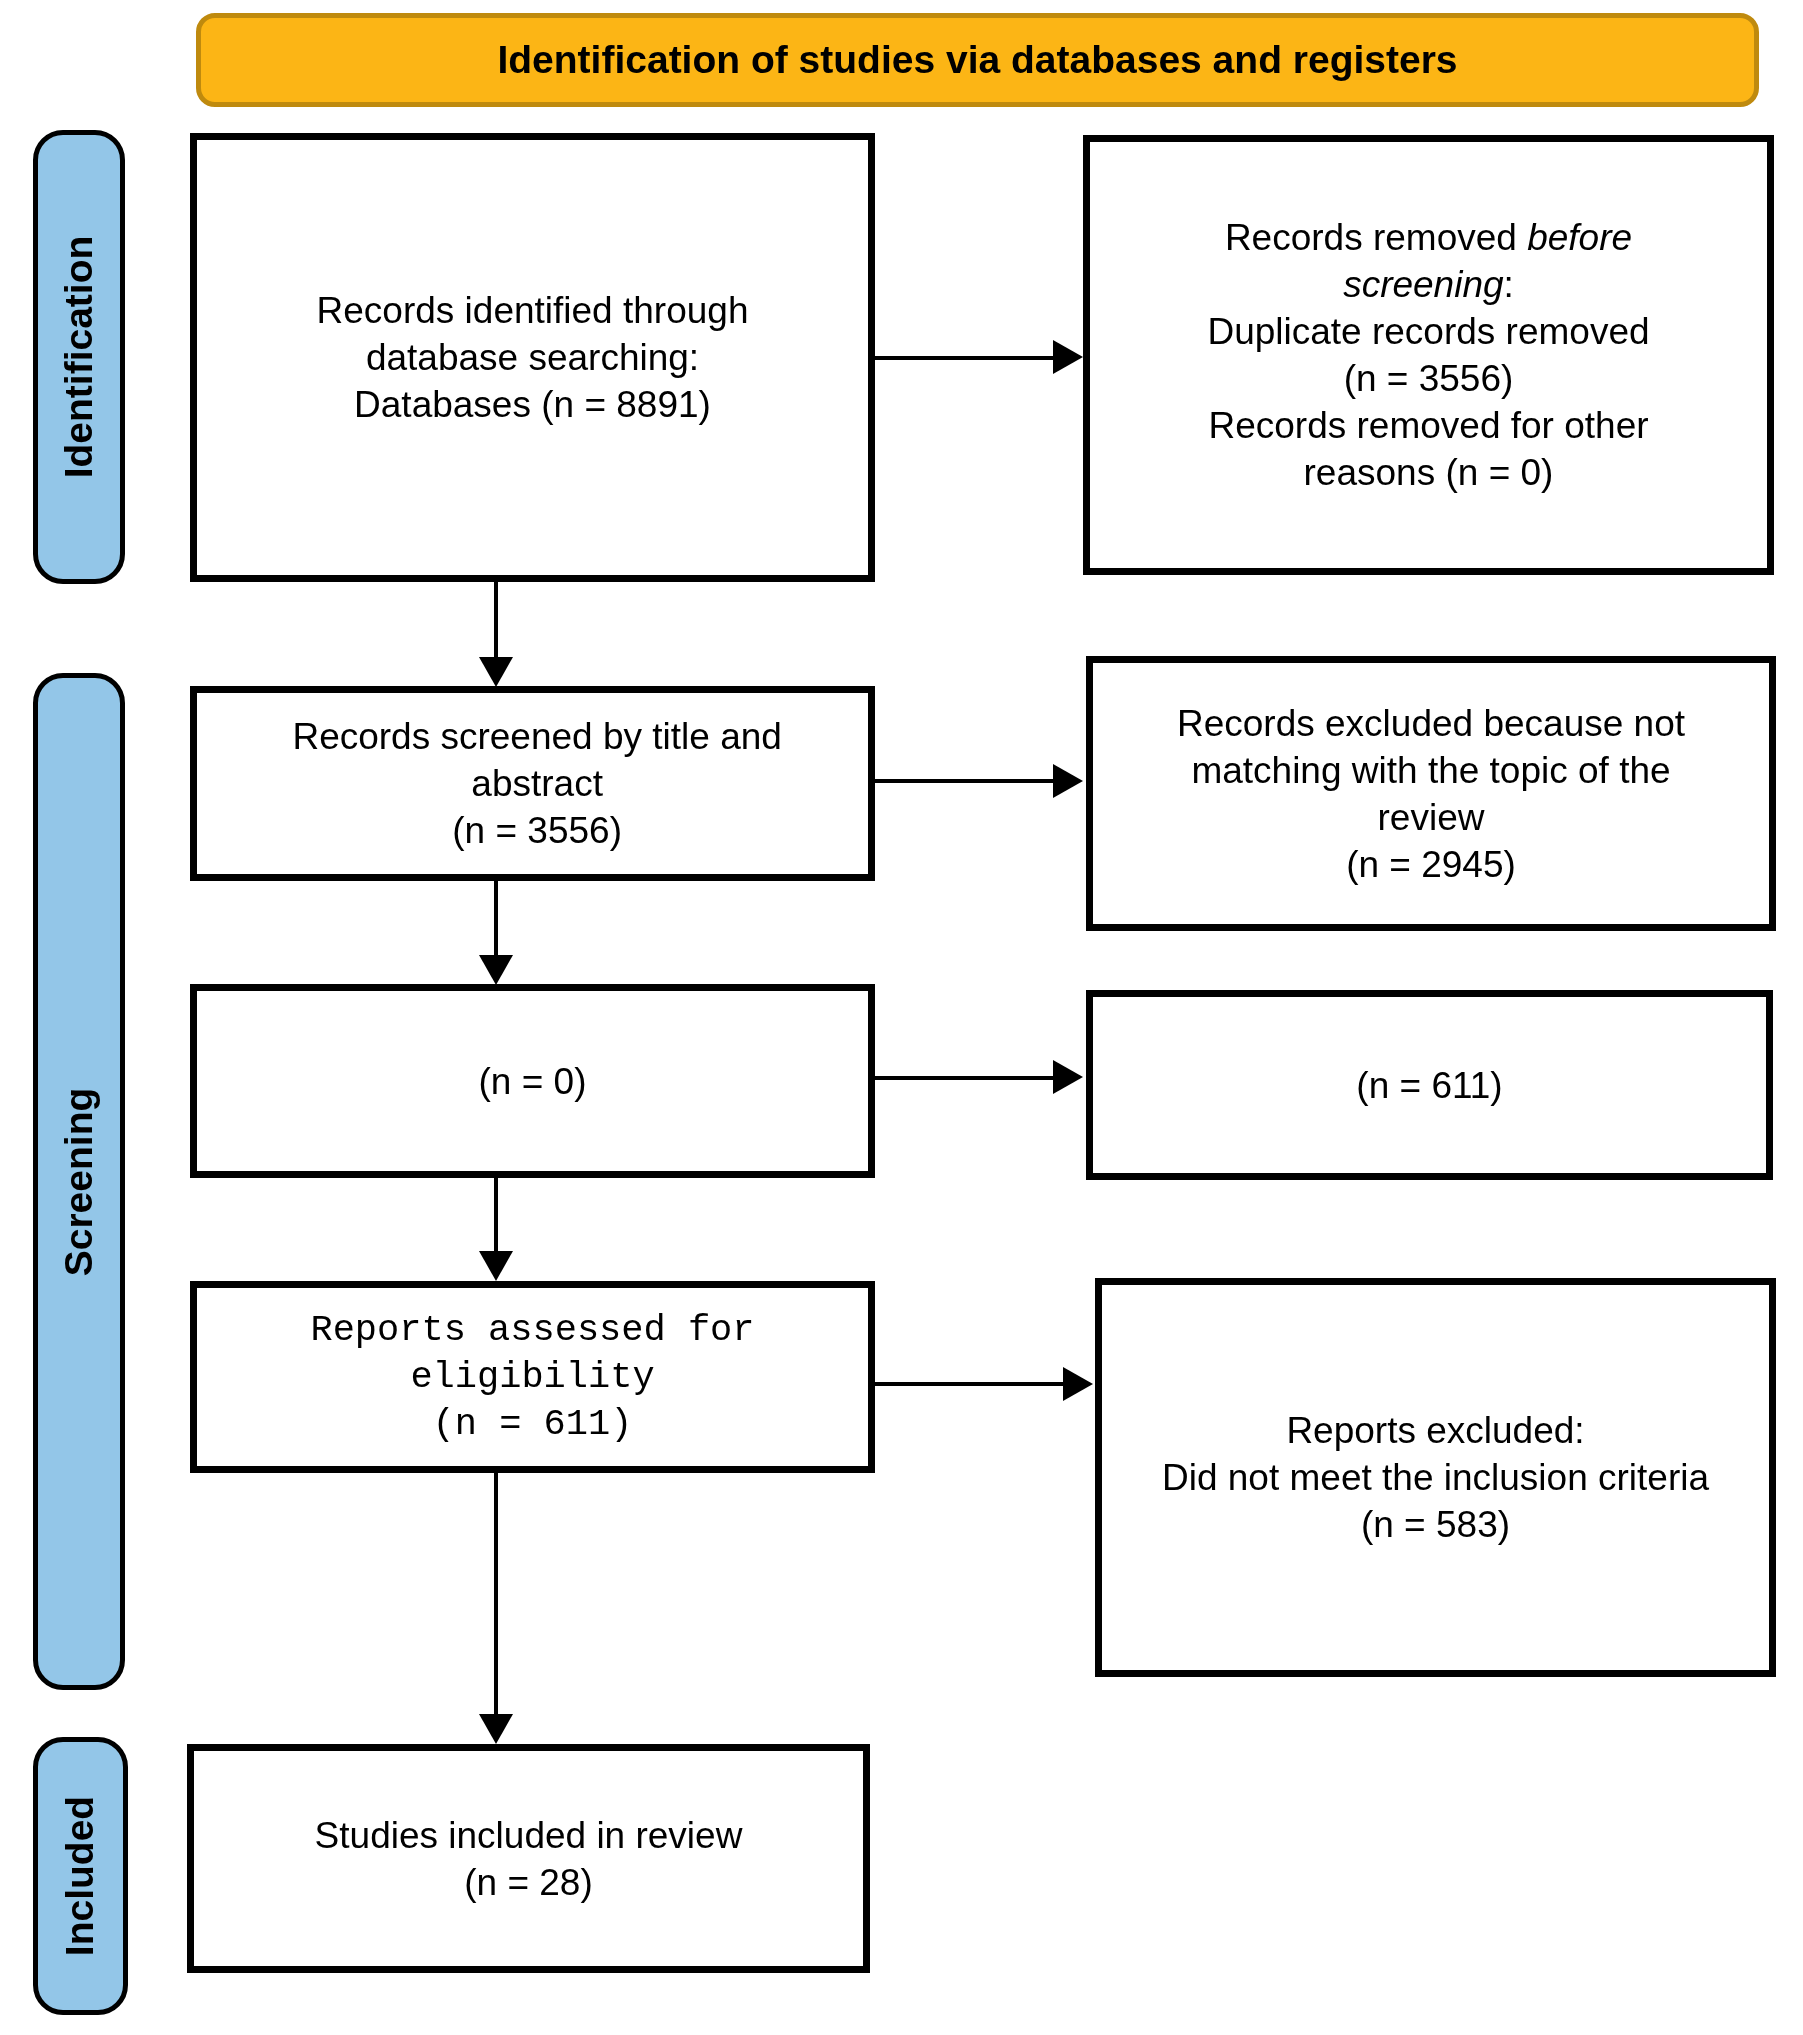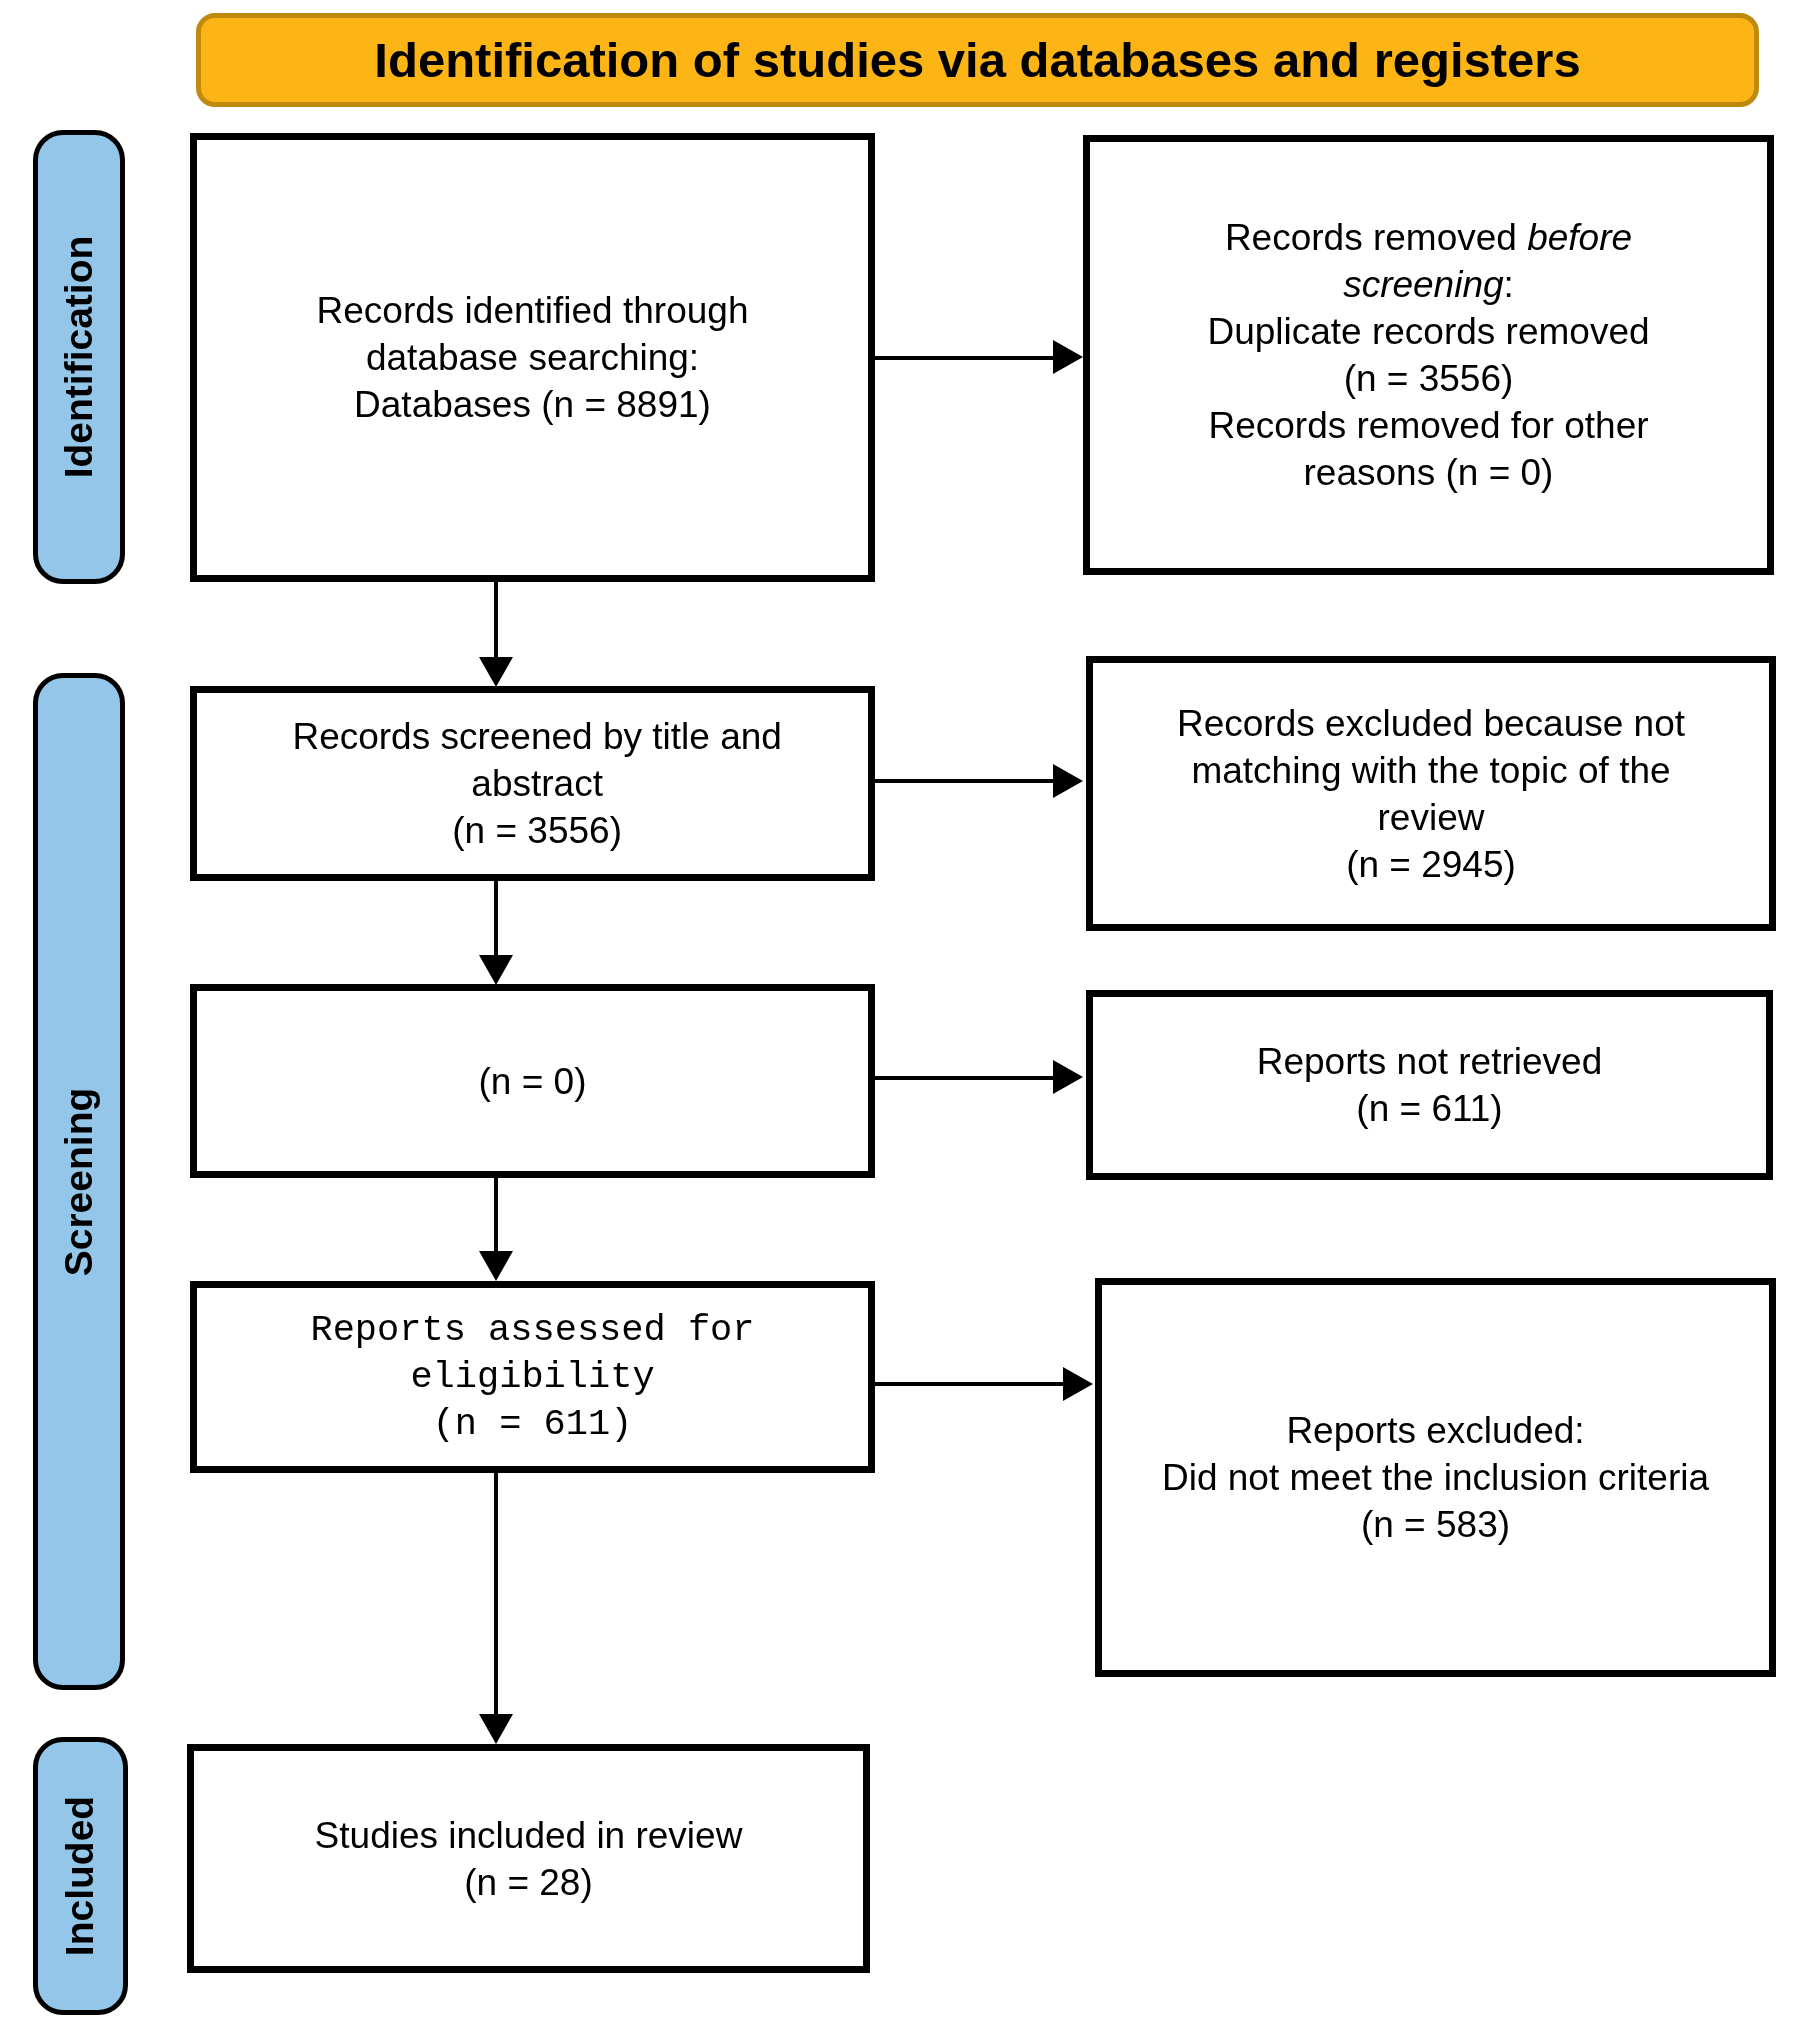--- a/index.html
+++ b/index.html
@@ -12,21 +12,21 @@
     color: #000000;
   }
   .banner {
     position: absolute;
     left: 196px; top: 12.7px; width: 1563px; height: 94px;
     box-sizing: border-box;
     background: #FCB515;
     border: 5.7px solid #BF8A0E;
     border-radius: 19px;
     display: flex; align-items: center; justify-content: center;
-    font-weight: bold; font-size: 49px;
+    font-weight: bold; font-size: 39px;
     text-align: center;
   }
   .stage {
     position: absolute;
     box-sizing: border-box;
     background: #93C6E8;
     border: 5.7px solid #000000;
     border-radius: 30px;
     display: flex; align-items: center; justify-content: center;
     overflow: hidden;
@@ -121,21 +121,20 @@
     <div class="line">matching with the topic of the</div>
     <div class="line">review</div>
     <div class="line">(n = 2945)</div>
   </div>
 
   <div class="box" id="box-reports-sought">
     <div class="line">(n = 0)</div>
   </div>
 
   <div class="box" id="box-reports-not-retrieved">
-    <div class="line">Reports not retrieved</div>
     <div class="line">(n = 611)</div>
   </div>
 
   <div class="box" id="box-reports-assessed">
     <div class="line">Reports assessed for eligibility</div>
     <div class="line">(n = 611)</div>
   </div>
 
   <div class="box" id="box-reports-excluded">
     <div class="line">Reports excluded:</div>

